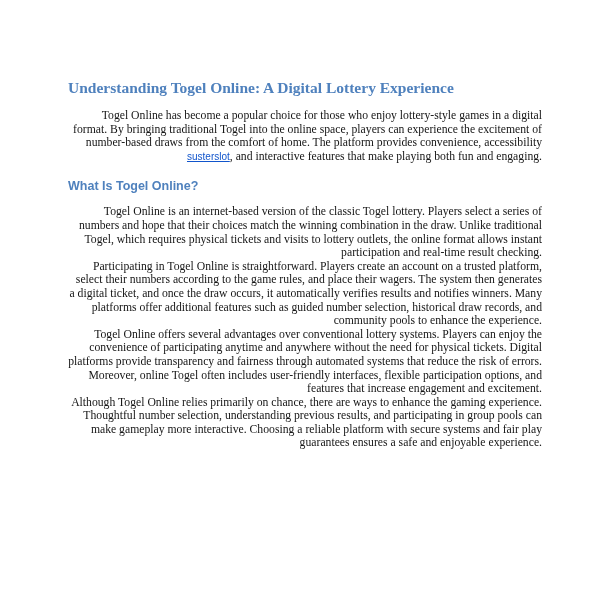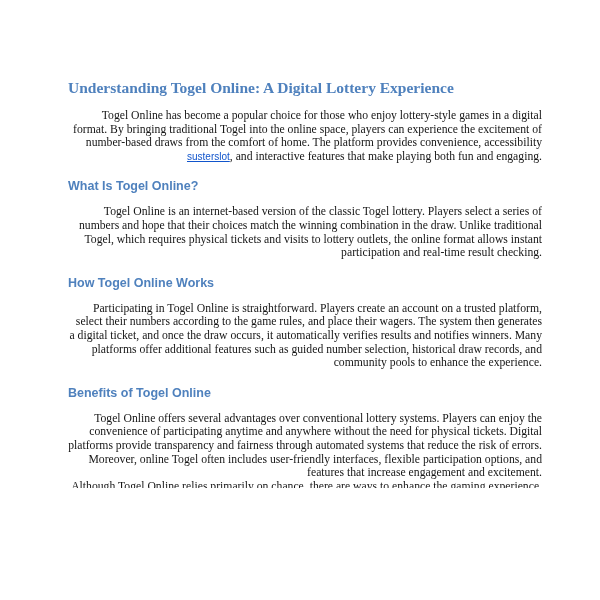--- a/index.html
+++ b/index.html
@@ -53,21 +53,19 @@
 
 <div class="doc">
 
   <h1 class="doc-title">Understanding Togel Online: A Digital Lottery Experience</h1>
 
   <p class="body-text"><span>Togel Online has become a popular choice for those who enjoy lottery-style games in a digital format. By bringing traditional Togel into the online space, players can experience the excitement of number-based draws from the comfort of home. The platform provides convenience, accessibility </span><a href="#" class="inline-link">susterslot</a><span>, and interactive features that make playing both fun and engaging.</span></p>
 
   <h2 class="section-heading">What Is Togel Online?</h2>
   <p class="body-text">Togel Online is an internet-based version of the classic Togel lottery. Players select a series of numbers and hope that their choices match the winning combination in the draw. Unlike traditional Togel, which requires physical tickets and visits to lottery outlets, the online format allows instant participation and real-time result checking.</p>
 
-  <h2 class="section-heading">How Togel Online Works</h2>
   <p class="body-text">Participating in Togel Online is straightforward. Players create an account on a trusted platform, select their numbers according to the game rules, and place their wagers. The system then generates a digital ticket, and once the draw occurs, it automatically verifies results and notifies winners. Many platforms offer additional features such as guided number selection, historical draw records, and community pools to enhance the experience.</p>
 
-  <h2 class="section-heading">Benefits of Togel Online</h2>
   <p class="body-text">Togel Online offers several advantages over conventional lottery systems. Players can enjoy the convenience of participating anytime and anywhere without the need for physical tickets. Digital platforms provide transparency and fairness through automated systems that reduce the risk of errors. Moreover, online Togel often includes user-friendly interfaces, flexible participation options, and features that increase engagement and excitement.</p>
 
   <p class="body-text">Although Togel Online relies primarily on chance, there are ways to enhance the gaming experience. Thoughtful number selection, understanding previous results, and participating in group pools can make gameplay more interactive. Choosing a reliable platform with secure systems and fair play guarantees ensures a safe and enjoyable experience.</p>
 
 </div>
 
 </body></html>

